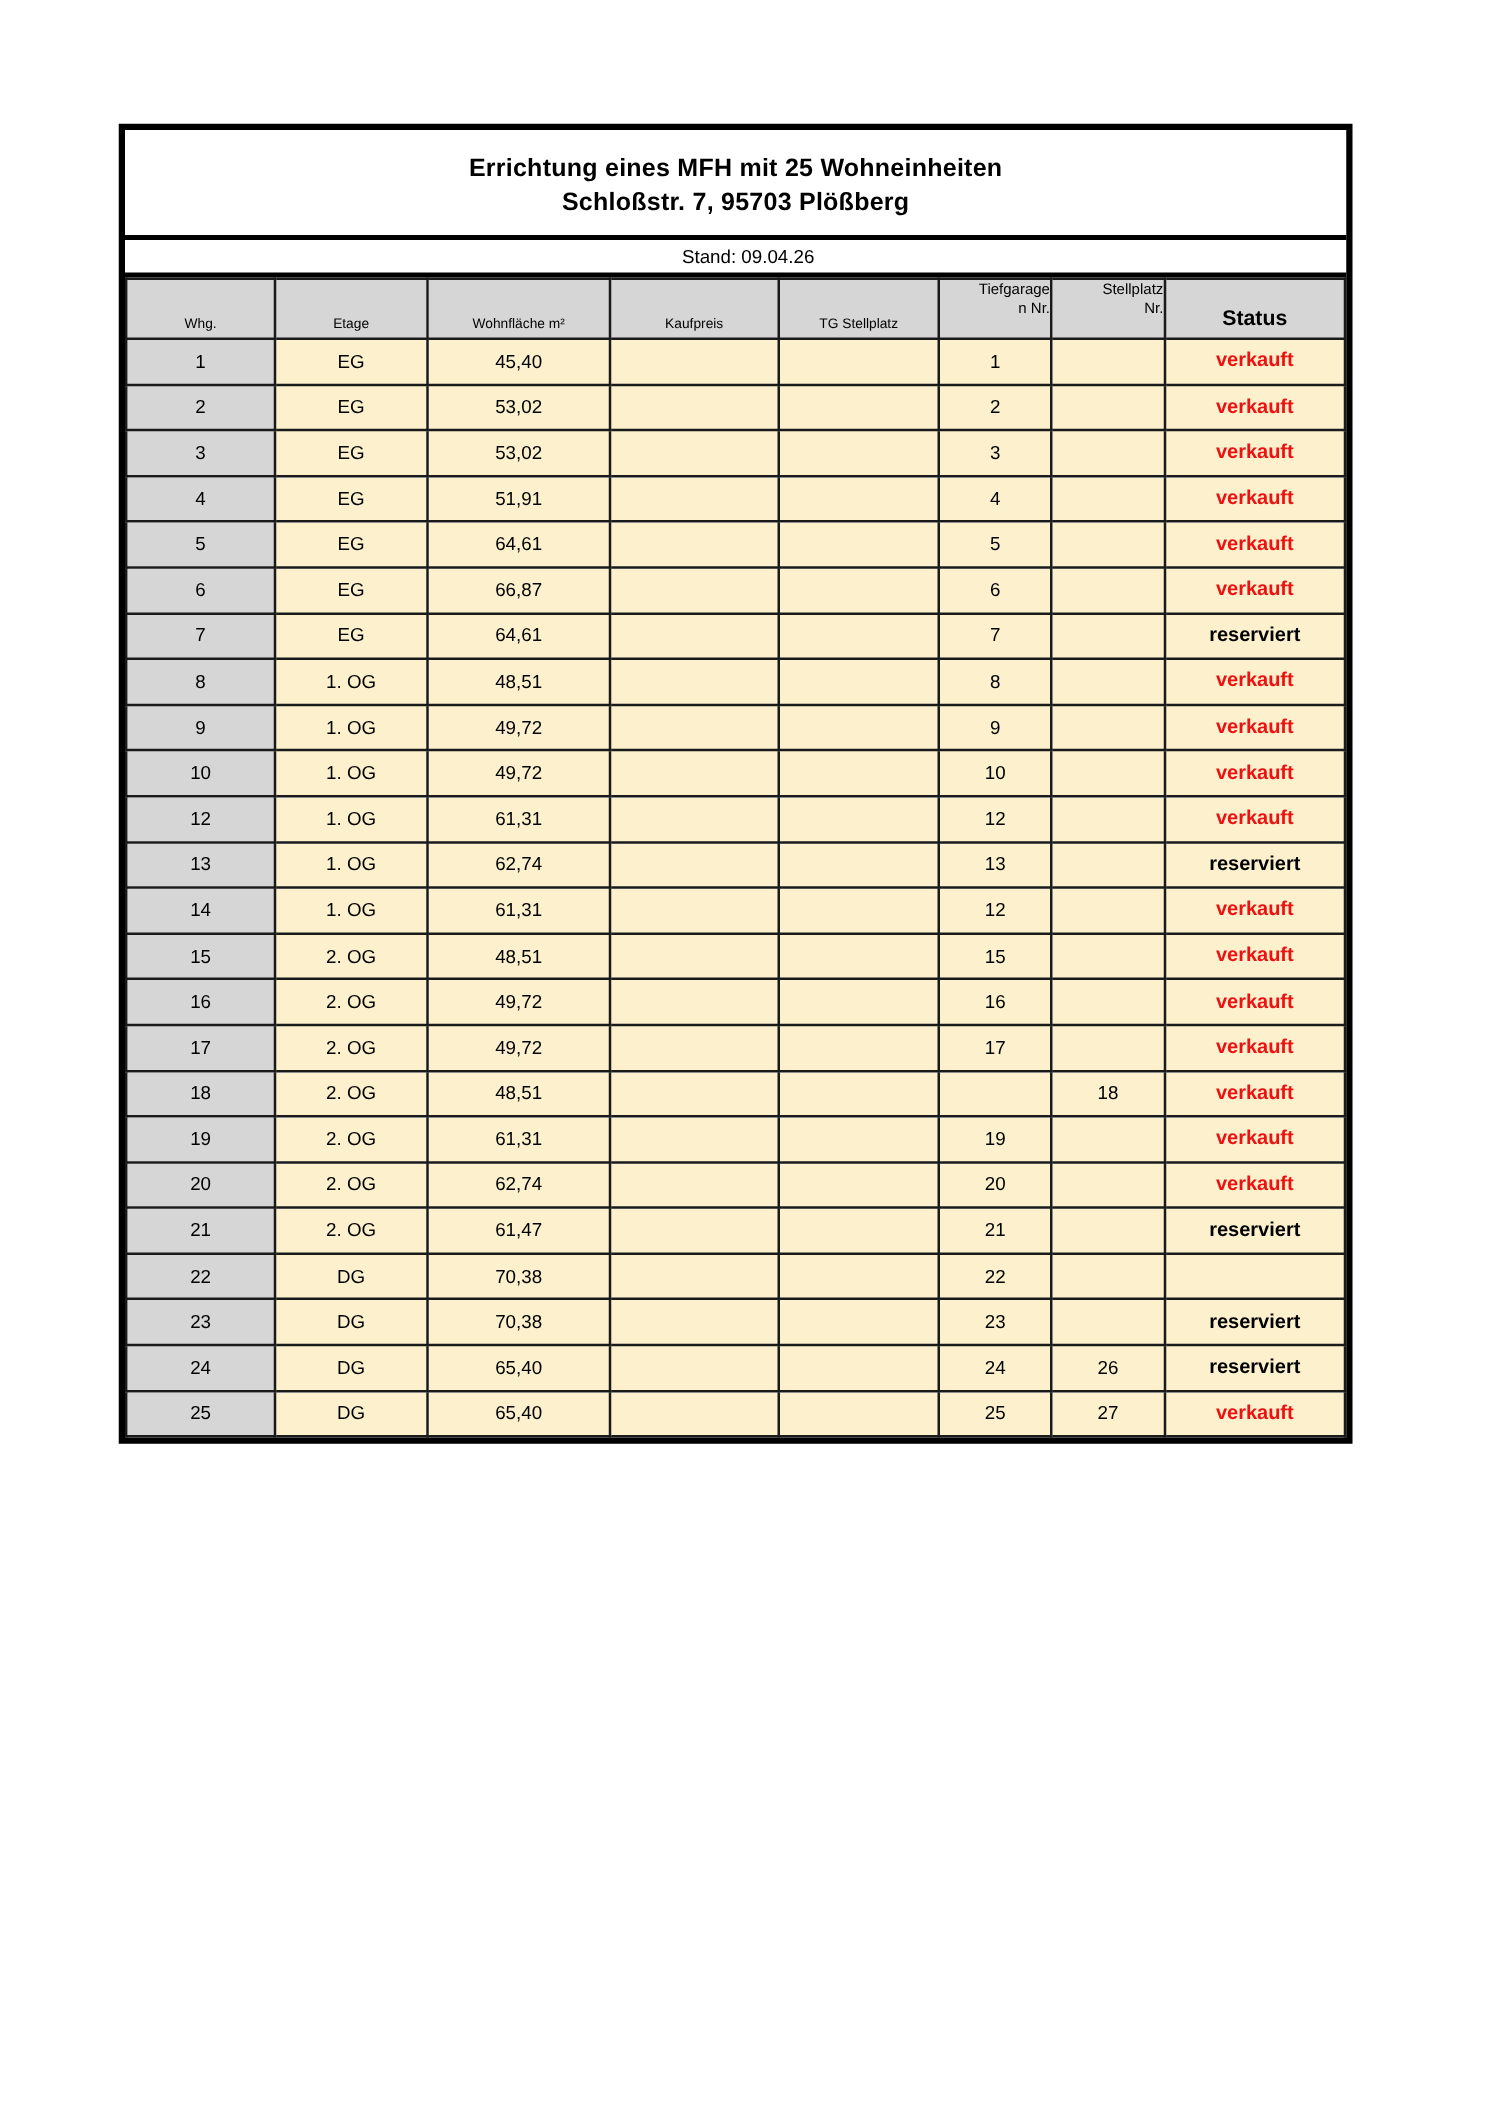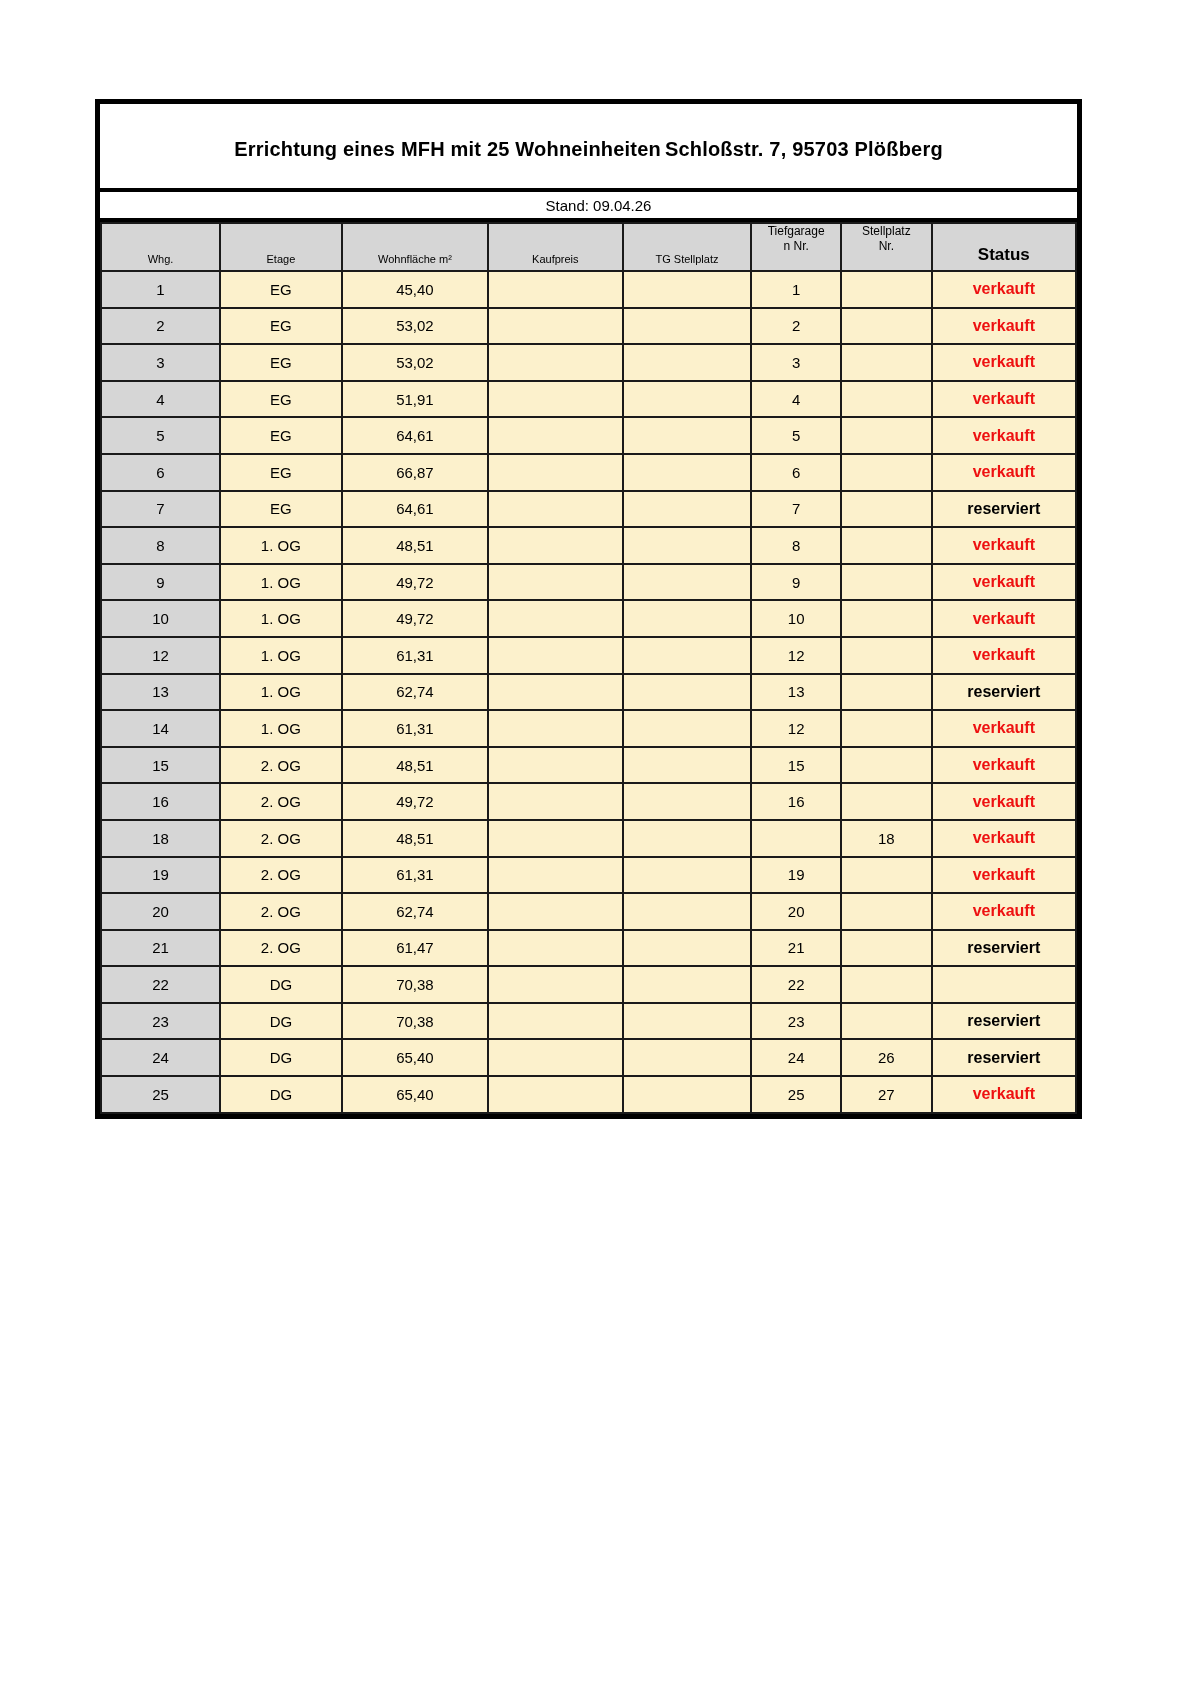--- a/index.html
+++ b/index.html
@@ -16,21 +16,21 @@
     color:#000;
     position:relative;
   }
   .page{position:relative;width:1190px;height:1683px;background:#fff;}
   .sheet{
     position:absolute;left:95px;top:99px;width:987px;
     border:5px solid #000;background:#fff;
   }
   .title-box{
     height:88px;border-bottom:4px solid #000;
-    display:flex;flex-direction:row;justify-content:center;align-items:center;
+    display:flex;flex-direction:column;justify-content:center;align-items:center;
     gap:4px;padding-top:6px;
   }
   .title-line{font-size:20px;font-weight:700;letter-spacing:.2px;}
   .stand-row{
     height:30px;border-bottom:4px solid #000;
     display:flex;justify-content:center;align-items:center;
     font-size:15px;
     padding-left:20px;
   }
   table{
@@ -51,21 +51,21 @@
     white-space:nowrap;
   }
   thead tr{height:43px;}
   th{
     background:var(--gray);
     vertical-align:bottom;
     font-weight:400;
     font-size:11px;
     padding-bottom:5px;
   }
-  th.small{font-size:12px;line-height:1.25;padding-bottom:16px;}
+  th.small{font-size:12px;line-height:1.25;padding-bottom:16px;text-align:right;}
   th.status-head{font-weight:700;font-size:17px;}
   tbody tr{height:36.6px;}
   td{
     background:var(--cream);
     font-size:15px;
     vertical-align:middle;
   }
   td.c-whg{background:var(--gray);}
   td.c-status{font-weight:700;font-size:16px;}
 </style>
@@ -256,20 +256,30 @@
     <td class="c-whg">16</td>
     <td class="c-etage">2. OG</td>
     <td class="c-flaeche">49,72</td>
     <td class="c-kaufpreis"></td>
     <td class="c-tgstell"></td>
     <td class="c-tiefgarage">16</td>
     <td class="c-stellplatz"></td>
     <td class="c-status" style="color: rgb(238, 17, 17);">verkauft</td>
   </tr>
           <tr>
+    <td class="c-whg">17</td>
+    <td class="c-etage">2. OG</td>
+    <td class="c-flaeche">49,72</td>
+    <td class="c-kaufpreis"></td>
+    <td class="c-tgstell"></td>
+    <td class="c-tiefgarage">17</td>
+    <td class="c-stellplatz"></td>
+    <td class="c-status" style="color: rgb(238, 17, 17);">verkauft</td>
+  </tr>
+          <tr>
     <td class="c-whg">18</td>
     <td class="c-etage">2. OG</td>
     <td class="c-flaeche">48,51</td>
     <td class="c-kaufpreis"></td>
     <td class="c-tgstell"></td>
     <td class="c-tiefgarage"></td>
     <td class="c-stellplatz">18</td>
     <td class="c-status" style="color: rgb(238, 17, 17);">verkauft</td>
   </tr>
           <tr>

